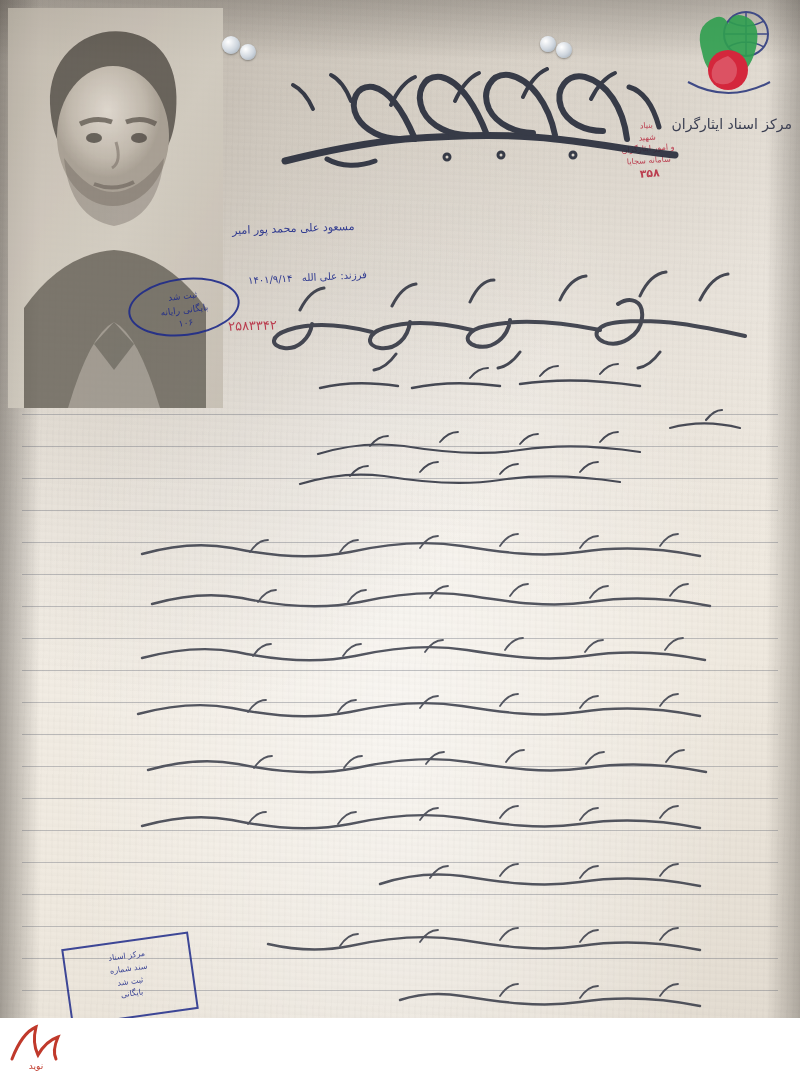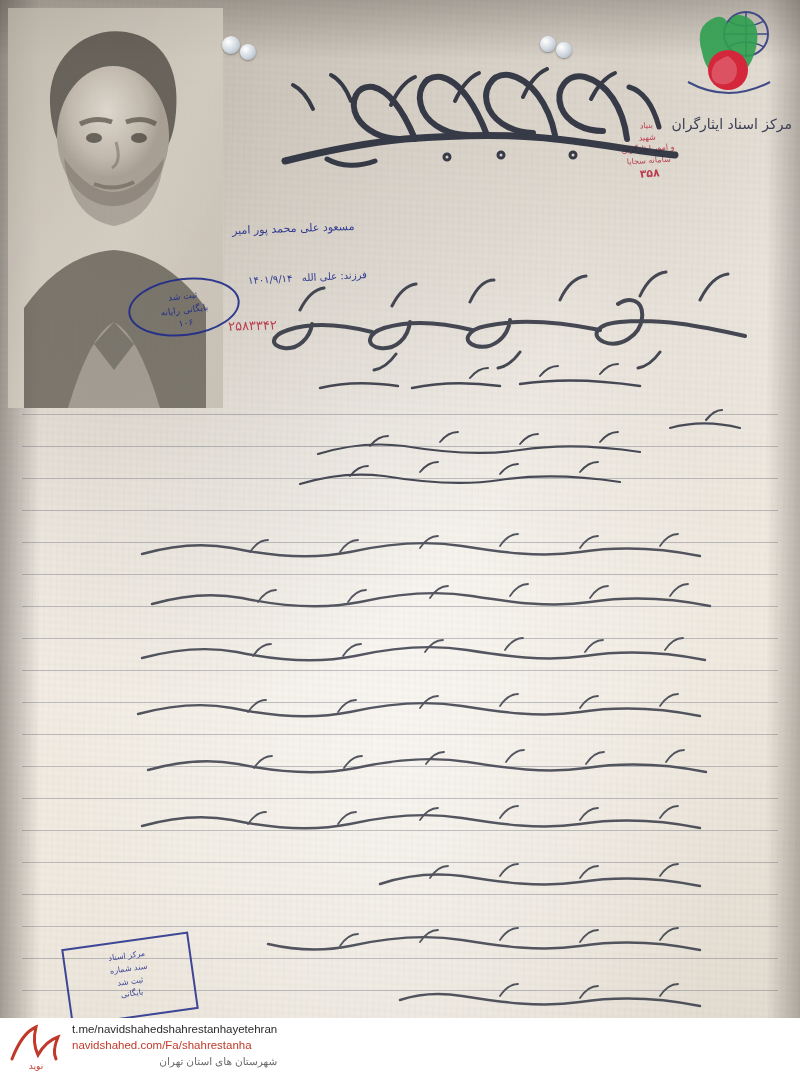--- a/index.html
+++ b/index.html
@@ -399,20 +399,15 @@
     <div>بایگانی</div>
   </div>
 
   <div class="footer">
     <div class="footer-logo">
       <svg viewBox="0 0 62 52" width="62" height="52">
         <path d="M6 40 q10 -26 24 -32 q-4 16 2 28 q8 -14 20 -18 q-6 14 -2 22" stroke="#c0392b" stroke-width="3" fill="none" stroke-linecap="round"></path>
         <text x="30" y="50" font-size="9" fill="#c0392b" text-anchor="middle" font-family="DejaVu Sans, sans-serif">نوید</text>
       </svg>
     </div>
-    <div class="footer-links">
-      <div>t.me/navidshahedshahrestanhayetehran</div>
-      <div class="footer-red">navidshahed.com/Fa/shahrestanha</div>
-      <div class="fa">شهرستان های استان تهران</div>
-    </div>
   </div>
 
 </div>
 
 </body></html>

